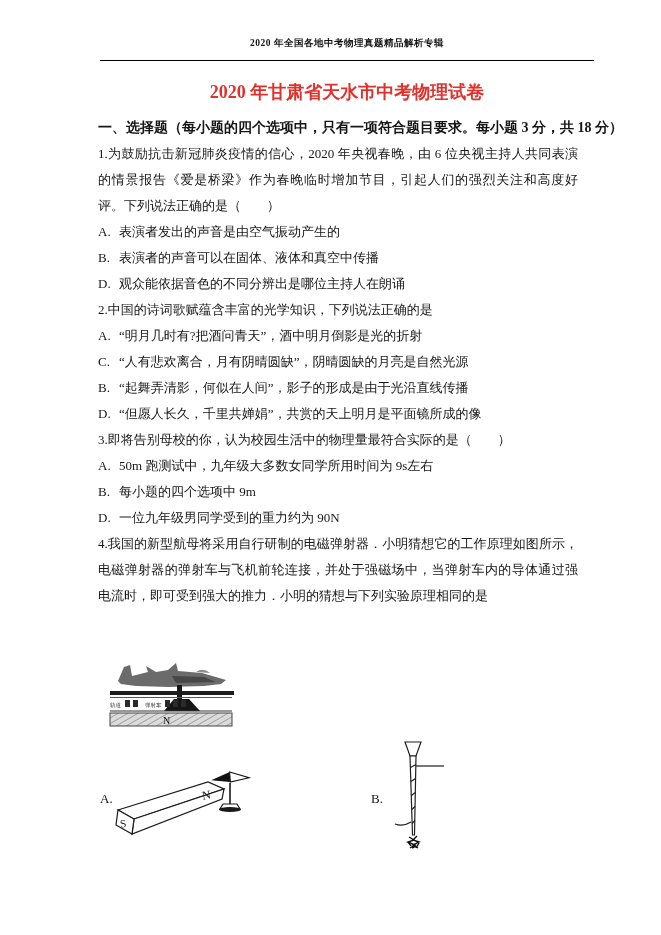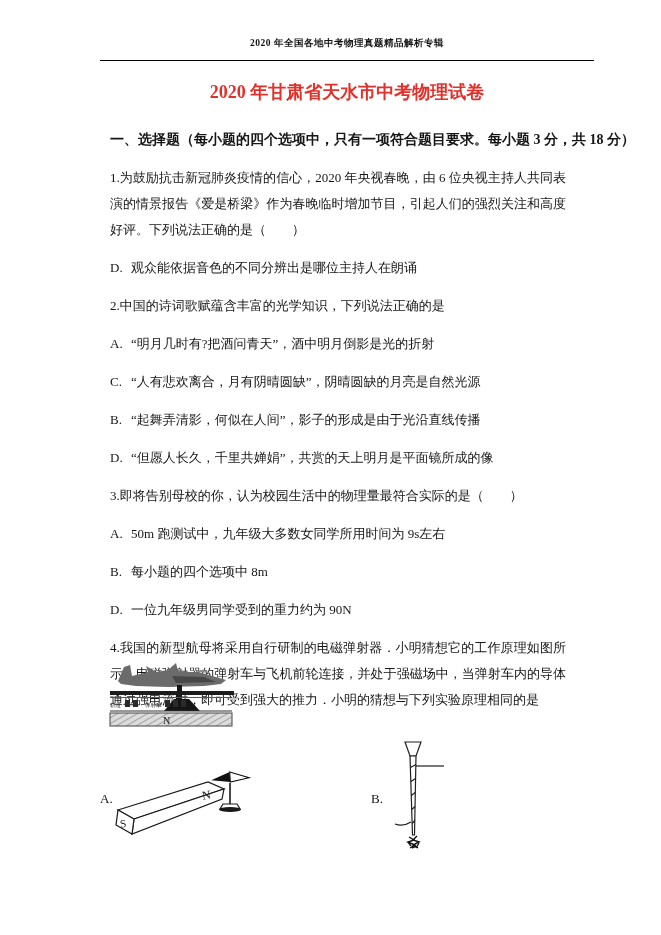--- a/index.html
+++ b/index.html
@@ -22,21 +22,21 @@
   }
   .exam-title {
     position: absolute; top: 78px; left: 84px; width: 526px;
     text-align: center; font-size: 18px; font-weight: 700; line-height: 28px;
   }
 
   .content {
     position: absolute; top: 115px; left: 98px; width: 480px;
     font-size: 13px; line-height: 26px;
   }
-  .content p { margin: 12px; }
+  .content p { margin: 0; }
   .section-heading { font-size: 14px; font-weight: 700; white-space: nowrap; }
   .stem { text-align: justify; text-justify: inter-ideograph; }
   .option .opt-label { display: inline-block; min-width: 21px; }
   .bnum { font-weight: 400; }
 
   .fig-label { position: absolute; font-size: 13px; }
   .lbl-a { left: 100px; top: 791px; }
   .lbl-b { left: 371px; top: 791px; }
 
   .fig-jet    { position: absolute; left: 108px; top: 655px; }
@@ -51,31 +51,33 @@
 <div class="page">
 
   <div class="booklet-header">2020 年全国各地中考物理真题精品解析专辑</div>
   <div class="header-rule"></div>
   <div class="exam-title" style="color: rgb(224, 50, 44);">2020 年甘肃省天水市中考物理试卷</div>
 
   <div class="content">
     <p class="section-heading">一、选择题（每小题的四个选项中，只有一项符合题目要求。每小题 3 分，共 18 分）</p>
 
     <p class="stem">1.为鼓励抗击新冠肺炎疫情的信心，2020 年央视春晚，由 6 位央视主持人共同表演的情景报告《爱是桥梁》作为春晚临时增加节目，引起人们的强烈关注和高度好评。下列说法正确的是（　　）</p>
+    <p class="option"><span class="opt-label">A.</span><span>表演者发出的声音是由空气振动产生的</span></p>
+    <p class="option"><span class="opt-label">B.</span><span>表演者的声音可以在固体、液体和真空中传播</span></p>
     <p class="option"><span class="opt-label">D.</span><span>观众能依据音色的不同分辨出是哪位主持人在朗诵</span></p>
 
     <p class="stem">2.中国的诗词歌赋蕴含丰富的光学知识，下列说法正确的是</p>
     <p class="option"><span class="opt-label">A.</span><span>“明月几时有?把酒问青天”，酒中明月倒影是光的折射</span></p>
     <p class="option"><span class="opt-label">C.</span><span>“人有悲欢离合，月有阴晴圆缺”，阴晴圆缺的月亮是自然光源</span></p>
     <p class="option"><span class="opt-label">B.</span><span>“起舞弄清影，何似在人间”，影子的形成是由于光沿直线传播</span></p>
     <p class="option"><span class="opt-label">D.</span><span>“但愿人长久，千里共婵娟”，共赏的天上明月是平面镜所成的像</span></p>
 
     <p class="stem">3.即将告别母校的你，认为校园生活中的物理量最符合实际的是（　　）</p>
     <p class="option"><span class="opt-label">A.</span><span><span class="bnum">50m</span><span> 跑测试中，九年级大多数女同学所用时间为 </span><span class="bnum">9s</span><span>左右</span></span></p>
-    <p class="option"><span class="opt-label">B.</span><span><span>每小题的四个选项中 </span><span class="bnum">8m</span></span></p>
+    <p class="option"><span class="opt-label">B.</span><span><span>每小题的四个选项中 </span><span class="bnum">9m</span></span></p>
     <p class="option"><span class="opt-label">D.</span><span><span>一位九年级男同学受到的重力约为 </span><span class="bnum">90N</span></span></p>
 
     <p class="stem">4.我国的新型航母将采用自行研制的电磁弹射器．小明猜想它的工作原理如图所示，电磁弹射器的弹射车与飞机前轮连接，并处于强磁场中，当弹射车内的导体通过强电流时，即可受到强大的推力．小明的猜想与下列实验原理相同的是</p>
   </div>
 
   <svg class="fig-jet" width="130" height="94" viewBox="0 0 130 94">
     <defs>
       <pattern id="hatch" width="5" height="8" patternTransform="rotate(60)" patternUnits="userSpaceOnUse">
         <rect width="5" height="8" fill="#dcdcdc"></rect>
         <line x1="0" y1="0" x2="0" y2="8" stroke="#8a8a8a" stroke-width="1.4"></line>

